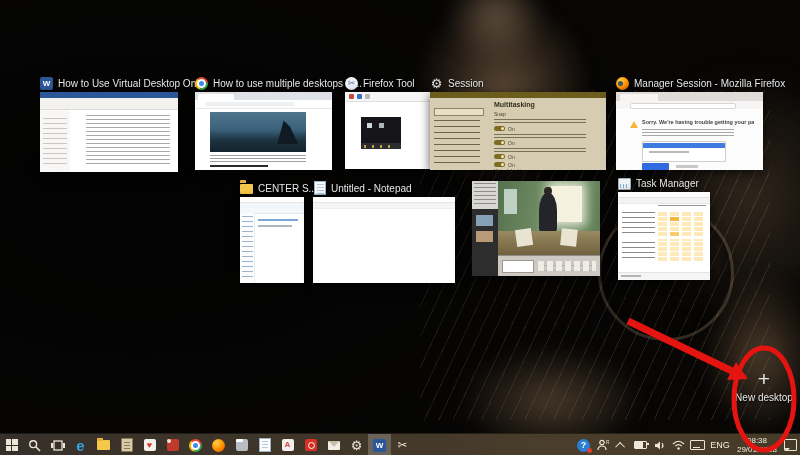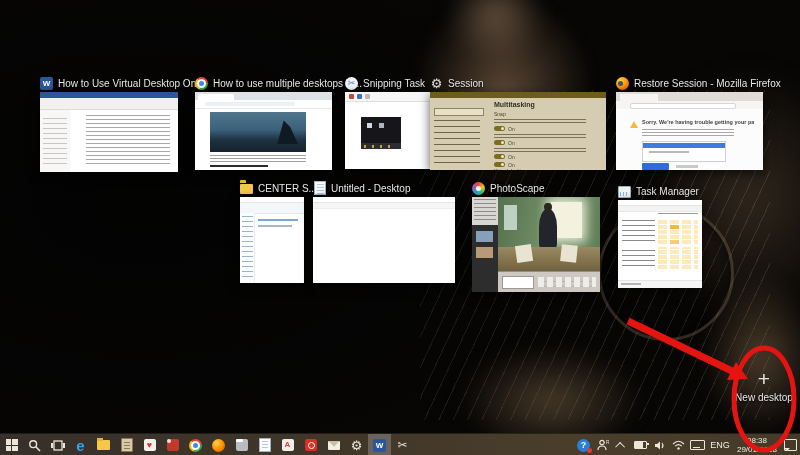--- a/index.html
+++ b/index.html
@@ -233,21 +233,21 @@
       <div class="abs w1-par lines"></div>
       <div class="abs w1-head"></div>
     </div>
   </div>
 
   <div class="win" style="left:345px;top:76px;width:93px">
     <div class="wt">
       <span class="ti ti-snip">
           <span>✂</span>
         </span>
-      <span class="tt">Snipping Task</span>
+      <span class="tt">Firefox Tool</span>
     </div>
     <div class="wb" style="height:77px">
       <div class="abs w2-tool"></div>
       <div class="abs w2-chip" style="left:4px;background:#c24a3a"></div>
       <div class="abs w2-chip" style="left:12px;background:#3a6fc2"></div>
       <div class="abs w2-chip" style="left:20px;background:#b8b8b8"></div>
       <div class="abs w2-shot">
         <div class="abs w2-s1"></div>
         <div class="abs w2-s2"></div>
         <div class="abs w2-strip"></div>
@@ -281,21 +281,21 @@
         <div class="abs w3-pill" style="top:64px"></div>
         <div class="abs w3-on" style="left:78px;top:64px">On</div>
         <div class="abs w3-h3">Virtual desktops</div>
       </div>
     </div>
   </div>
 
   <div class="win" style="left:616px;top:76px;width:147px">
     <div class="wt">
       <span class="ti ti-firefox"></span>
-      <span class="tt">Restore Session - Mozilla Firefox</span>
+      <span class="tt">Manager Session - Mozilla Firefox</span>
     </div>
     <div class="wb" style="height:78px">
       <div class="abs w4-tabs"></div>
       <div class="abs w4-tab"></div>
       <div class="abs w4-nav"></div>
       <div class="abs w4-url"></div>
       <div class="abs w4-body">
         <div class="abs w4-warn"></div>
         <div class="abs w4-head">Sorry. We're having trouble getting your pages back.</div>
         <div class="abs w4-par lines"></div>
@@ -326,33 +326,29 @@
       <div class="abs w6-i1"></div>
       <div class="abs w6-i2"></div>
     </div>
   </div>
 
   <div class="win" style="left:313px;top:181px;width:142px">
     <div class="wt">
       <span class="ti">
           <span class="ti-notepad"></span>
         </span>
-      <span class="tt">Untitled - Desktop</span>
+      <span class="tt">Untitled - Notepad</span>
     </div>
     <div class="wb" style="height:86px">
       <div class="abs cap-white"></div>
       <div class="abs w7-menu"></div>
     </div>
   </div>
 
   <div class="win" style="left:472px;top:181px;width:128px">
-    <div class="wt">
-      <span class="ti ti-photoscape"></span>
-      <span class="tt">PhotoScape</span>
-    </div>
     <div class="wb" style="height:95px">
       <div class="abs w8-frame"></div>
       <div class="abs w8-tree">
           <div class="lines"></div>
         </div>
       <div class="abs w8-panel">
         <div class="abs w8-t1"></div>
         <div class="abs w8-t2"></div>
       </div>
       <div class="abs w8-photo">
@@ -363,21 +359,21 @@
         <div class="abs w8-paper" style="left:18%;transform:rotate(-8deg)"></div>
         <div class="abs w8-paper" style="left:62%;transform:rotate(6deg)"></div>
       </div>
       <div class="abs w8-ctrl">
         <div class="abs w8-box"></div>
         <div class="abs w8-dots"></div>
       </div>
     </div>
   </div>
 
-  <div class="win" style="left:618px;top:184px;width:84px">
+  <div class="win" style="left:618px;top:176px;width:92px">
     <div class="wt">
       <span class="ti">
           <span class="ti-taskmgr"></span>
         </span>
       <span class="tt">Task Manager</span>
     </div>
     <div class="wb" style="height:88px">
       <div class="abs cap-white"></div>
       <div class="abs w9-menu"></div>
       <div class="abs w9-hdr lines"></div>

